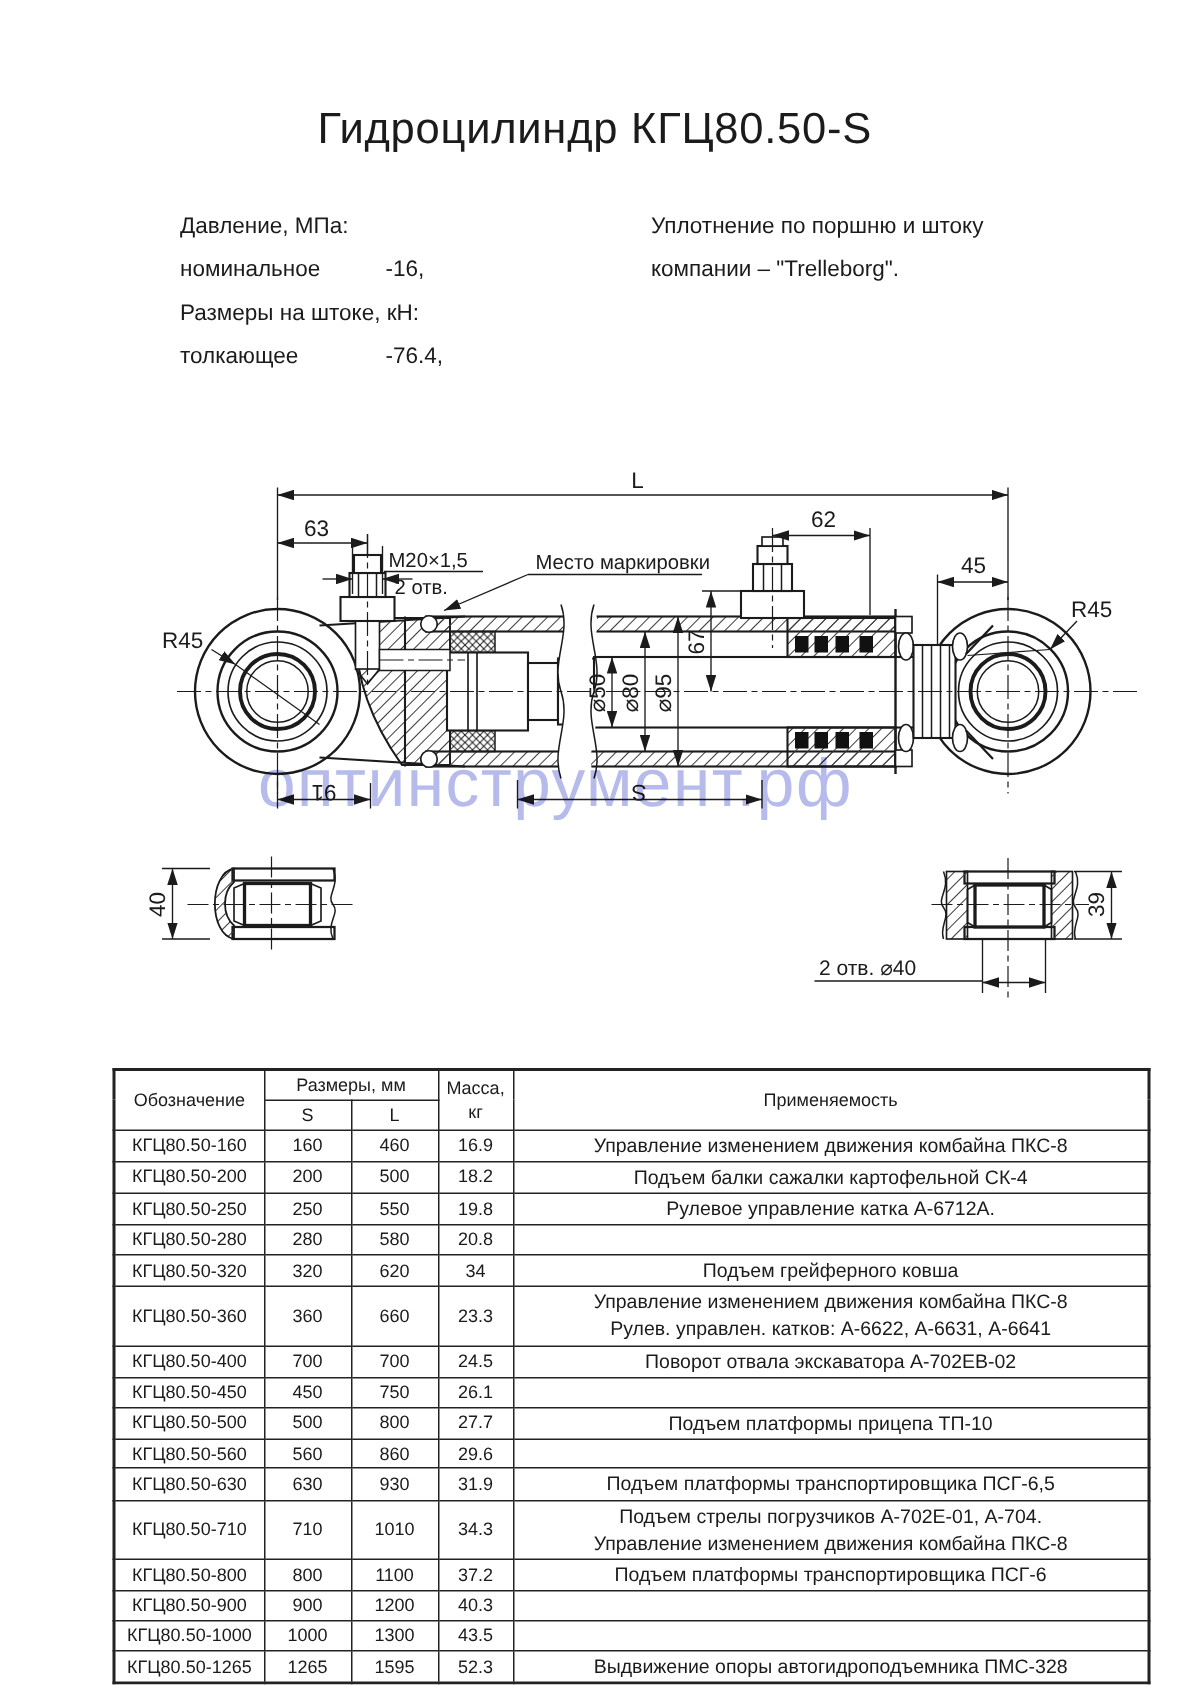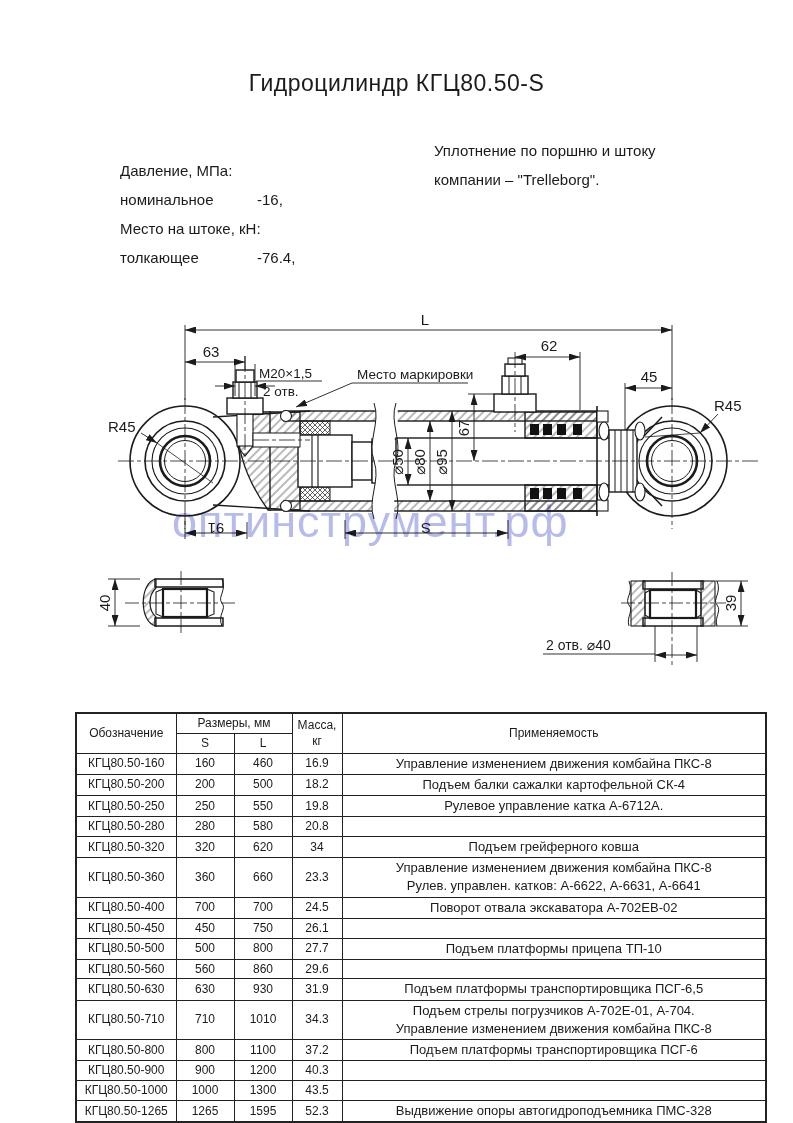--- a/index.html
+++ b/index.html
@@ -2,23 +2,23 @@
 <html><head>
 <meta charset="utf-8">
 <style>
   html,body{margin:0;padding:0;}
   body{
     width:793px;height:1123px;background:#ffffff;position:relative;
     font-family:"Liberation Sans",sans-serif;color:#1b1b1b;overflow:hidden;
   }
   .title{
     position:absolute;left:0;top:70px;width:100%;text-align:center;
-    font-size:23px;font-weight:400;letter-spacing:.5px;
-  }
-  .specs{position:absolute;left:120px;top:136px;font-size:15px;line-height:29px;width:230px;margin-top:20px;}
+    font-size:29px;font-weight:400;letter-spacing:.5px;
+  }
+  .specs{position:absolute;left:120px;top:136px;font-size:15px;line-height:29px;width:230px;}
   .spec-line{position:relative;height:29px;white-space:nowrap;}
   .spec-val{position:absolute;left:137px;top:0;}
   .note{position:absolute;left:434px;top:136px;font-size:15px;line-height:29px;white-space:nowrap;}
   .watermark{
     position:absolute;left:172px;top:496px;font-size:45px;font-weight:400;
     color:#b7bbec;mix-blend-mode:multiply;z-index:6;letter-spacing:1px;white-space:nowrap;
   }
   svg.drawing{position:absolute;left:85px;top:310px;z-index:2;}
   svg text{font-family:"Liberation Sans",sans-serif;fill:#1b1b1b;}
   .dtable{
@@ -38,21 +38,21 @@
 <body>
 
 <div class="title">Гидроцилиндр КГЦ80.50-S</div>
 
 <div class="specs">
   <div class="spec-line">Давление, МПа:</div>
   <div class="spec-line">
     <span>номинальное</span>
     <span class="spec-val">-16,</span>
   </div>
-  <div class="spec-line">Место на штоке, кН:</div>
+  <div class="spec-line">Размеры на штоке, кН:</div>
   <div class="spec-line">
     <span>толкающее</span>
     <span class="spec-val">-76.4,</span>
   </div>
 </div>
 
 <div class="note">
   <div>Уплотнение по поршню и штоку</div>
   <div>компании – "Trelleborg".</div>
 </div>

